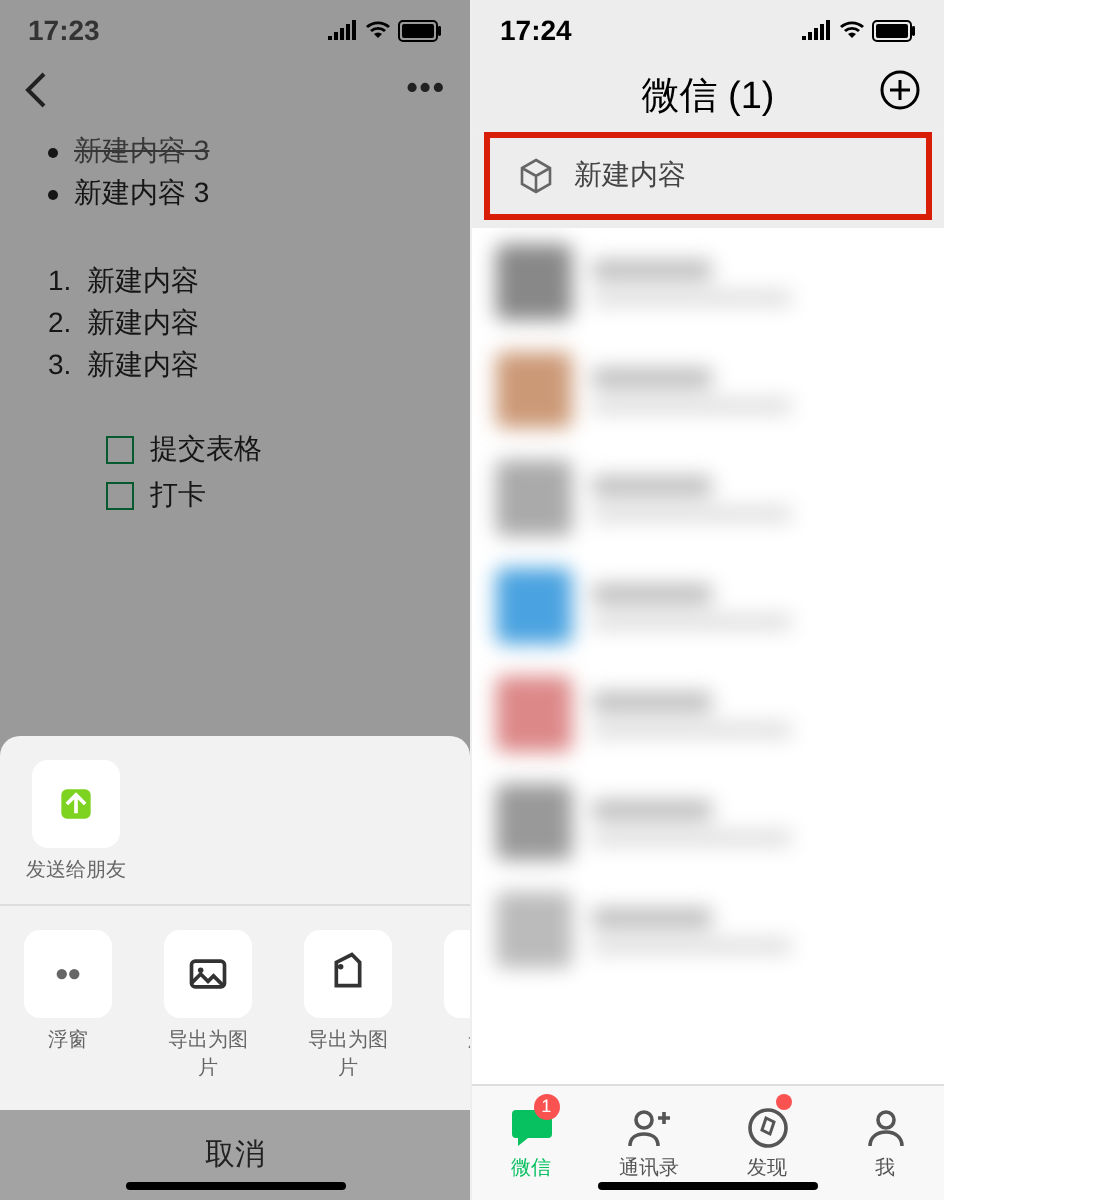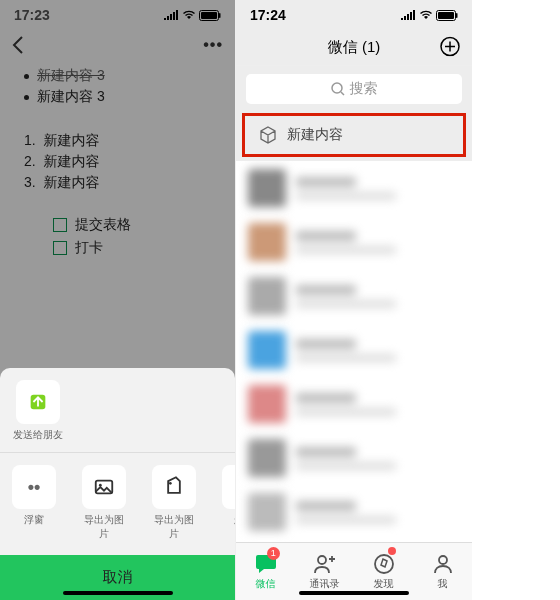--- a/index.html
+++ b/index.html
@@ -84,38 +84,38 @@
   .sheet-tile {
     width: 44px; height: 44px;
     background: #fff;
     border-radius: 8px;
     margin: 0 auto 4px auto;
     display:flex; align-items:center; justify-content:center;
   }
   .sheet-tile.highlight { outline: 3px solid #d81e06; outline-offset: 0; }
   .sep { height:1px; background:#ddd; margin: 4px 0 0 0;}
   .cancel {
-    background:#22c55e; text-align:center;
+    background:#a3a3a3; text-align:center;
     font-size:15px; color:#222; padding:13px 0;
     border-top: 8px solid #f2f2f2;
   }
   .home-indicator {
     position:absolute; bottom:5px; left:50%; transform:translateX(-50%);
     width:110px; height:4px; border-radius:3px; background:#000;
     z-index:4;
   }
 
   
   .navbar {
     height: 36px;
     display:flex; align-items:center; justify-content:center;
     position:relative;
     border-bottom:1px solid #eee;
     background:#ededed;
-    font-size:15px; font-weight:500;
+    font-size:19px; font-weight:500;
   }
   .navbar .plus {
     position:absolute; right:12px; top:50%; transform:translateY(-50%);
   }
   .searchbox {
     margin: 8px 10px;
     background:#fff;
     border-radius:5px;
     height:30px;
     display:flex; align-items:center; justify-content:center;
@@ -298,29 +298,20 @@
     <div class="navbar">
       <span>微信 (1)</span>
       <span class="plus">
         <svg width="20" height="20" viewBox="0 0 20 20">
             <circle cx="10" cy="10" r="9" fill="none" stroke="#000" stroke-width="1.5"></circle>
             <path d="M10 5v10M5 10h10" stroke="#000" stroke-width="1.5"></path>
           </svg>
       </span>
     </div>
 
-    <div style="background:#ededed;padding-bottom:1px">
-      <div class="searchbox">
-        <svg width="14" height="14" viewBox="0 0 14 14">
-            <circle cx="6" cy="6" r="5" fill="none" stroke="#999" stroke-width="1.5"></circle>
-            <path d="M10 10l3 3" stroke="#999" stroke-width="1.5"></path>
-          </svg>
-        <span>搜索</span>
-      </div>
-    </div>
 
     <div class="pinned">
       <svg width="18" height="18" viewBox="0 0 18 18">
           <path d="M9 1l7 4v8l-7 4-7-4V5z M2 5l7 4 7-4 M9 9v8" fill="none" stroke="#666" stroke-width="1.3"></path>
         </svg>
       <span>新建内容</span>
     </div>
 
     <div class="chat-scroll">
       <div class="chatrow">

